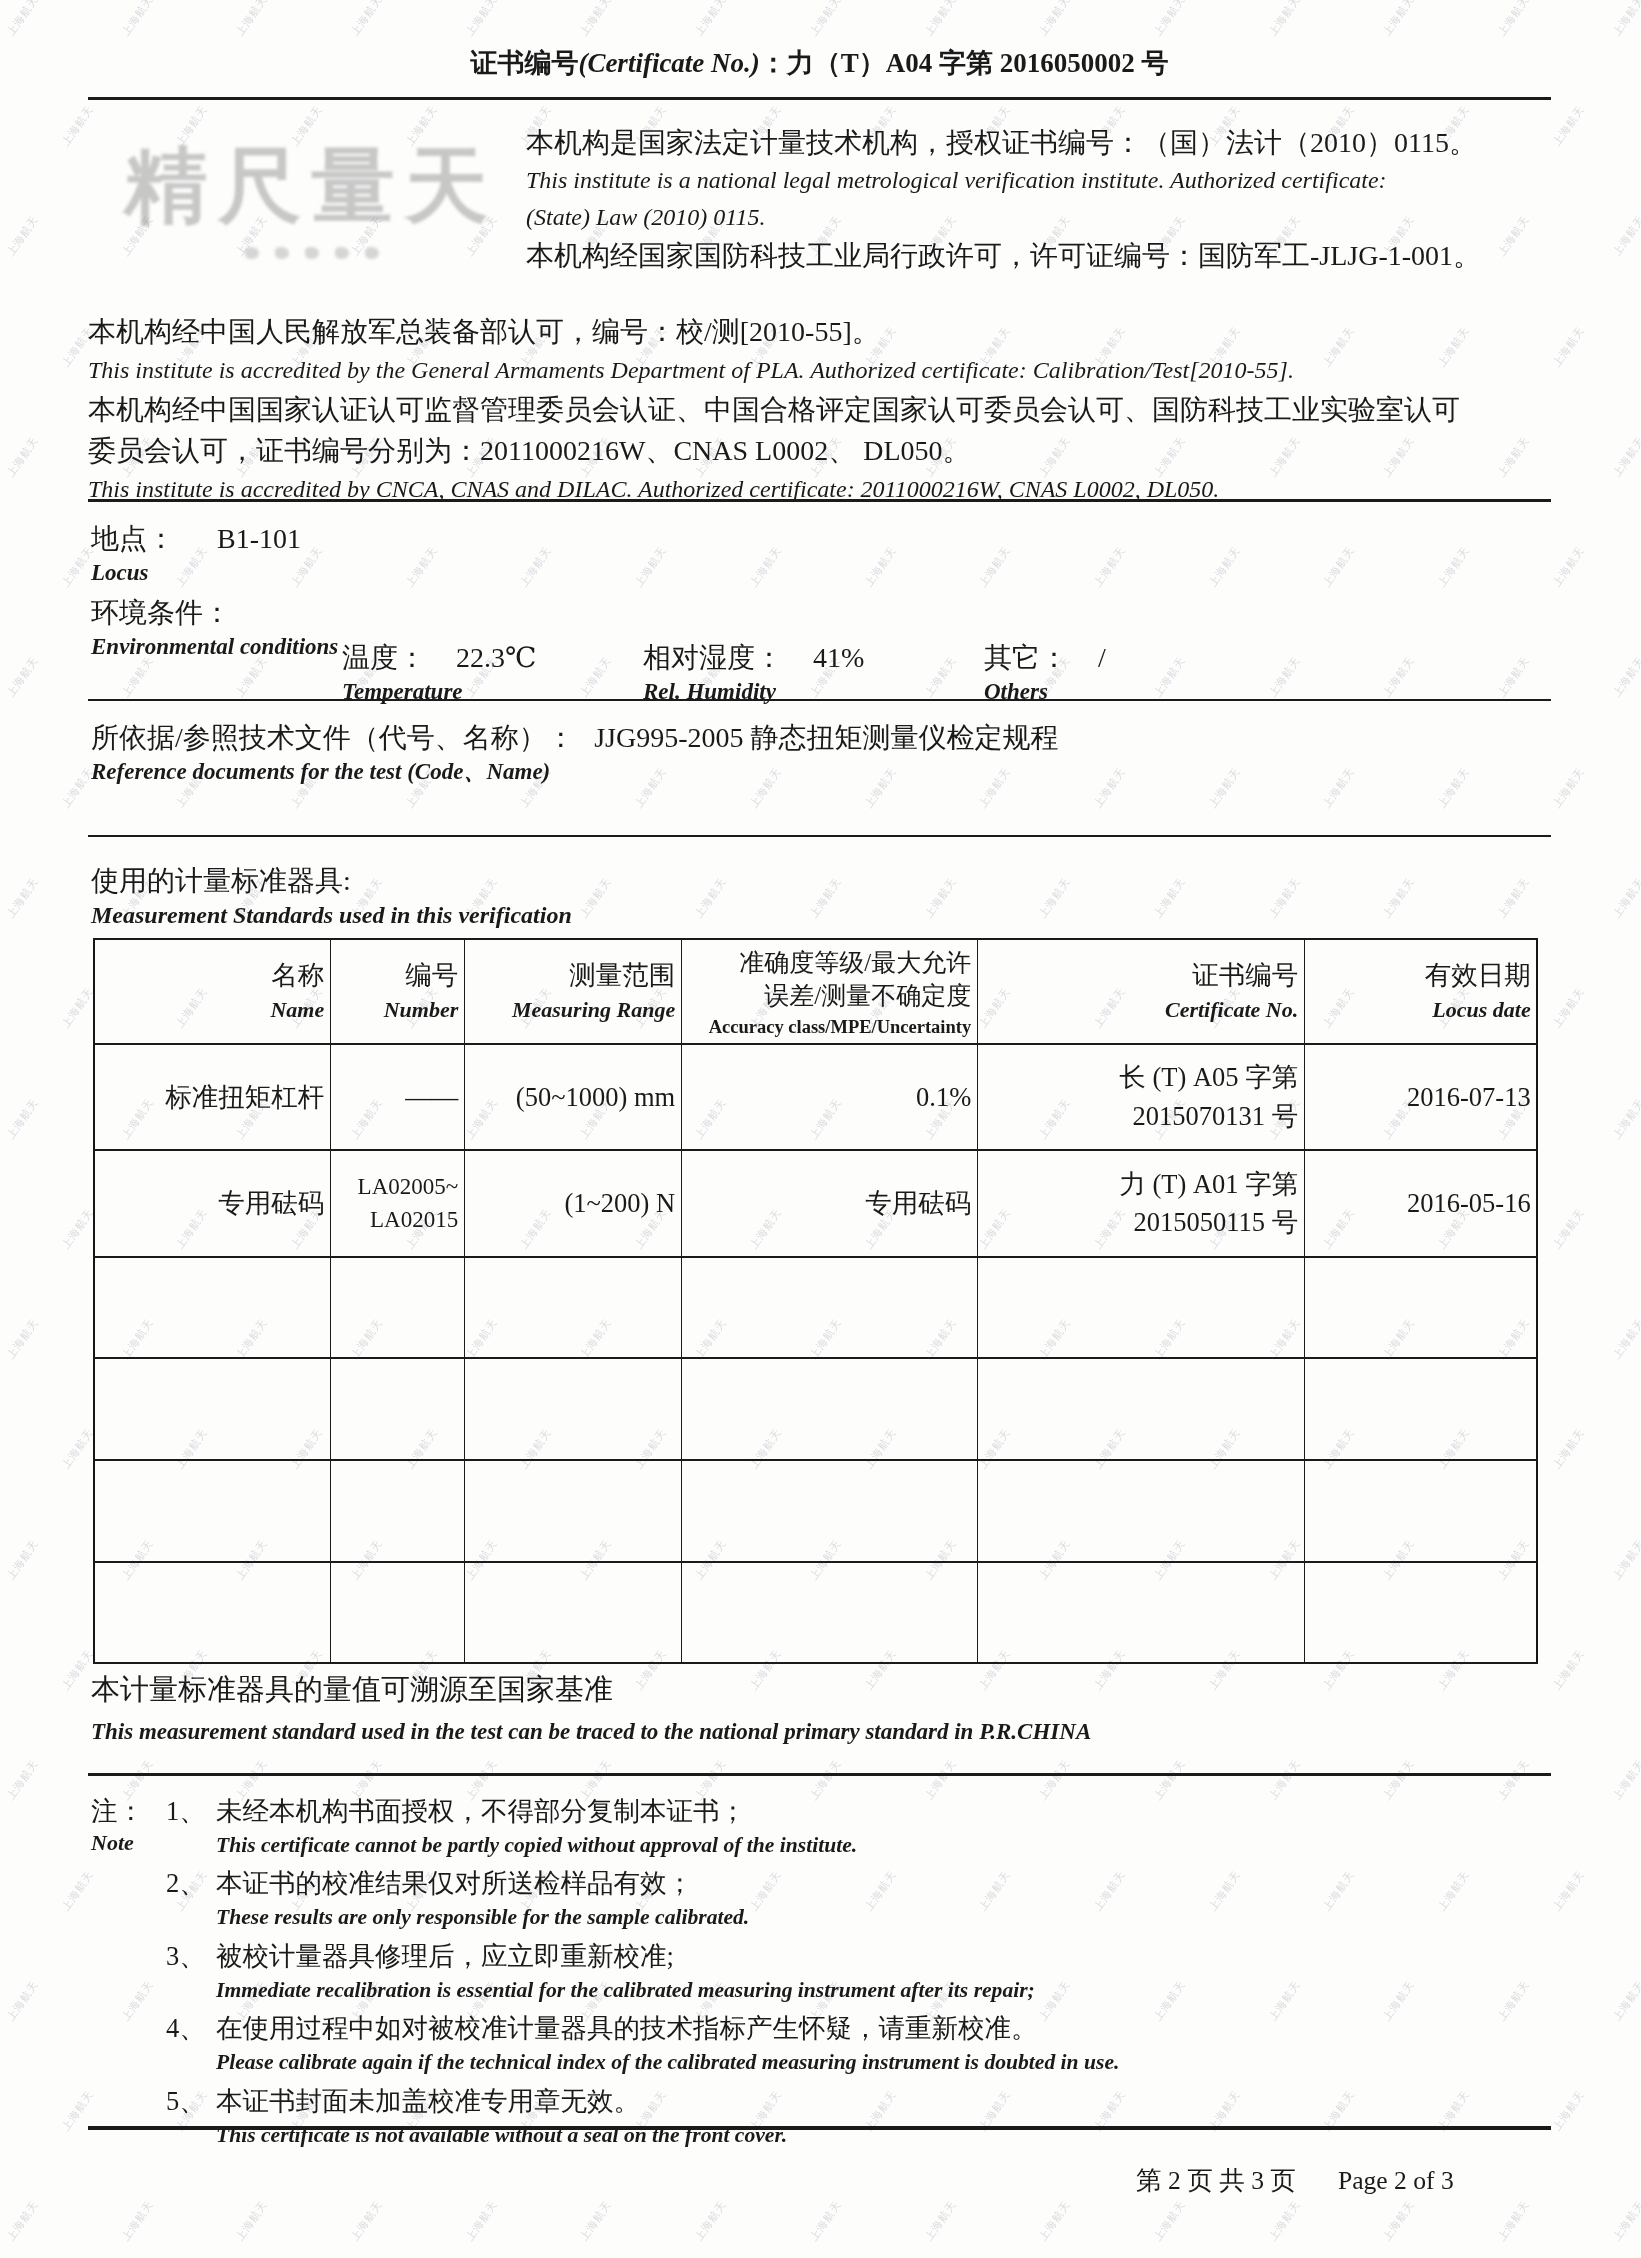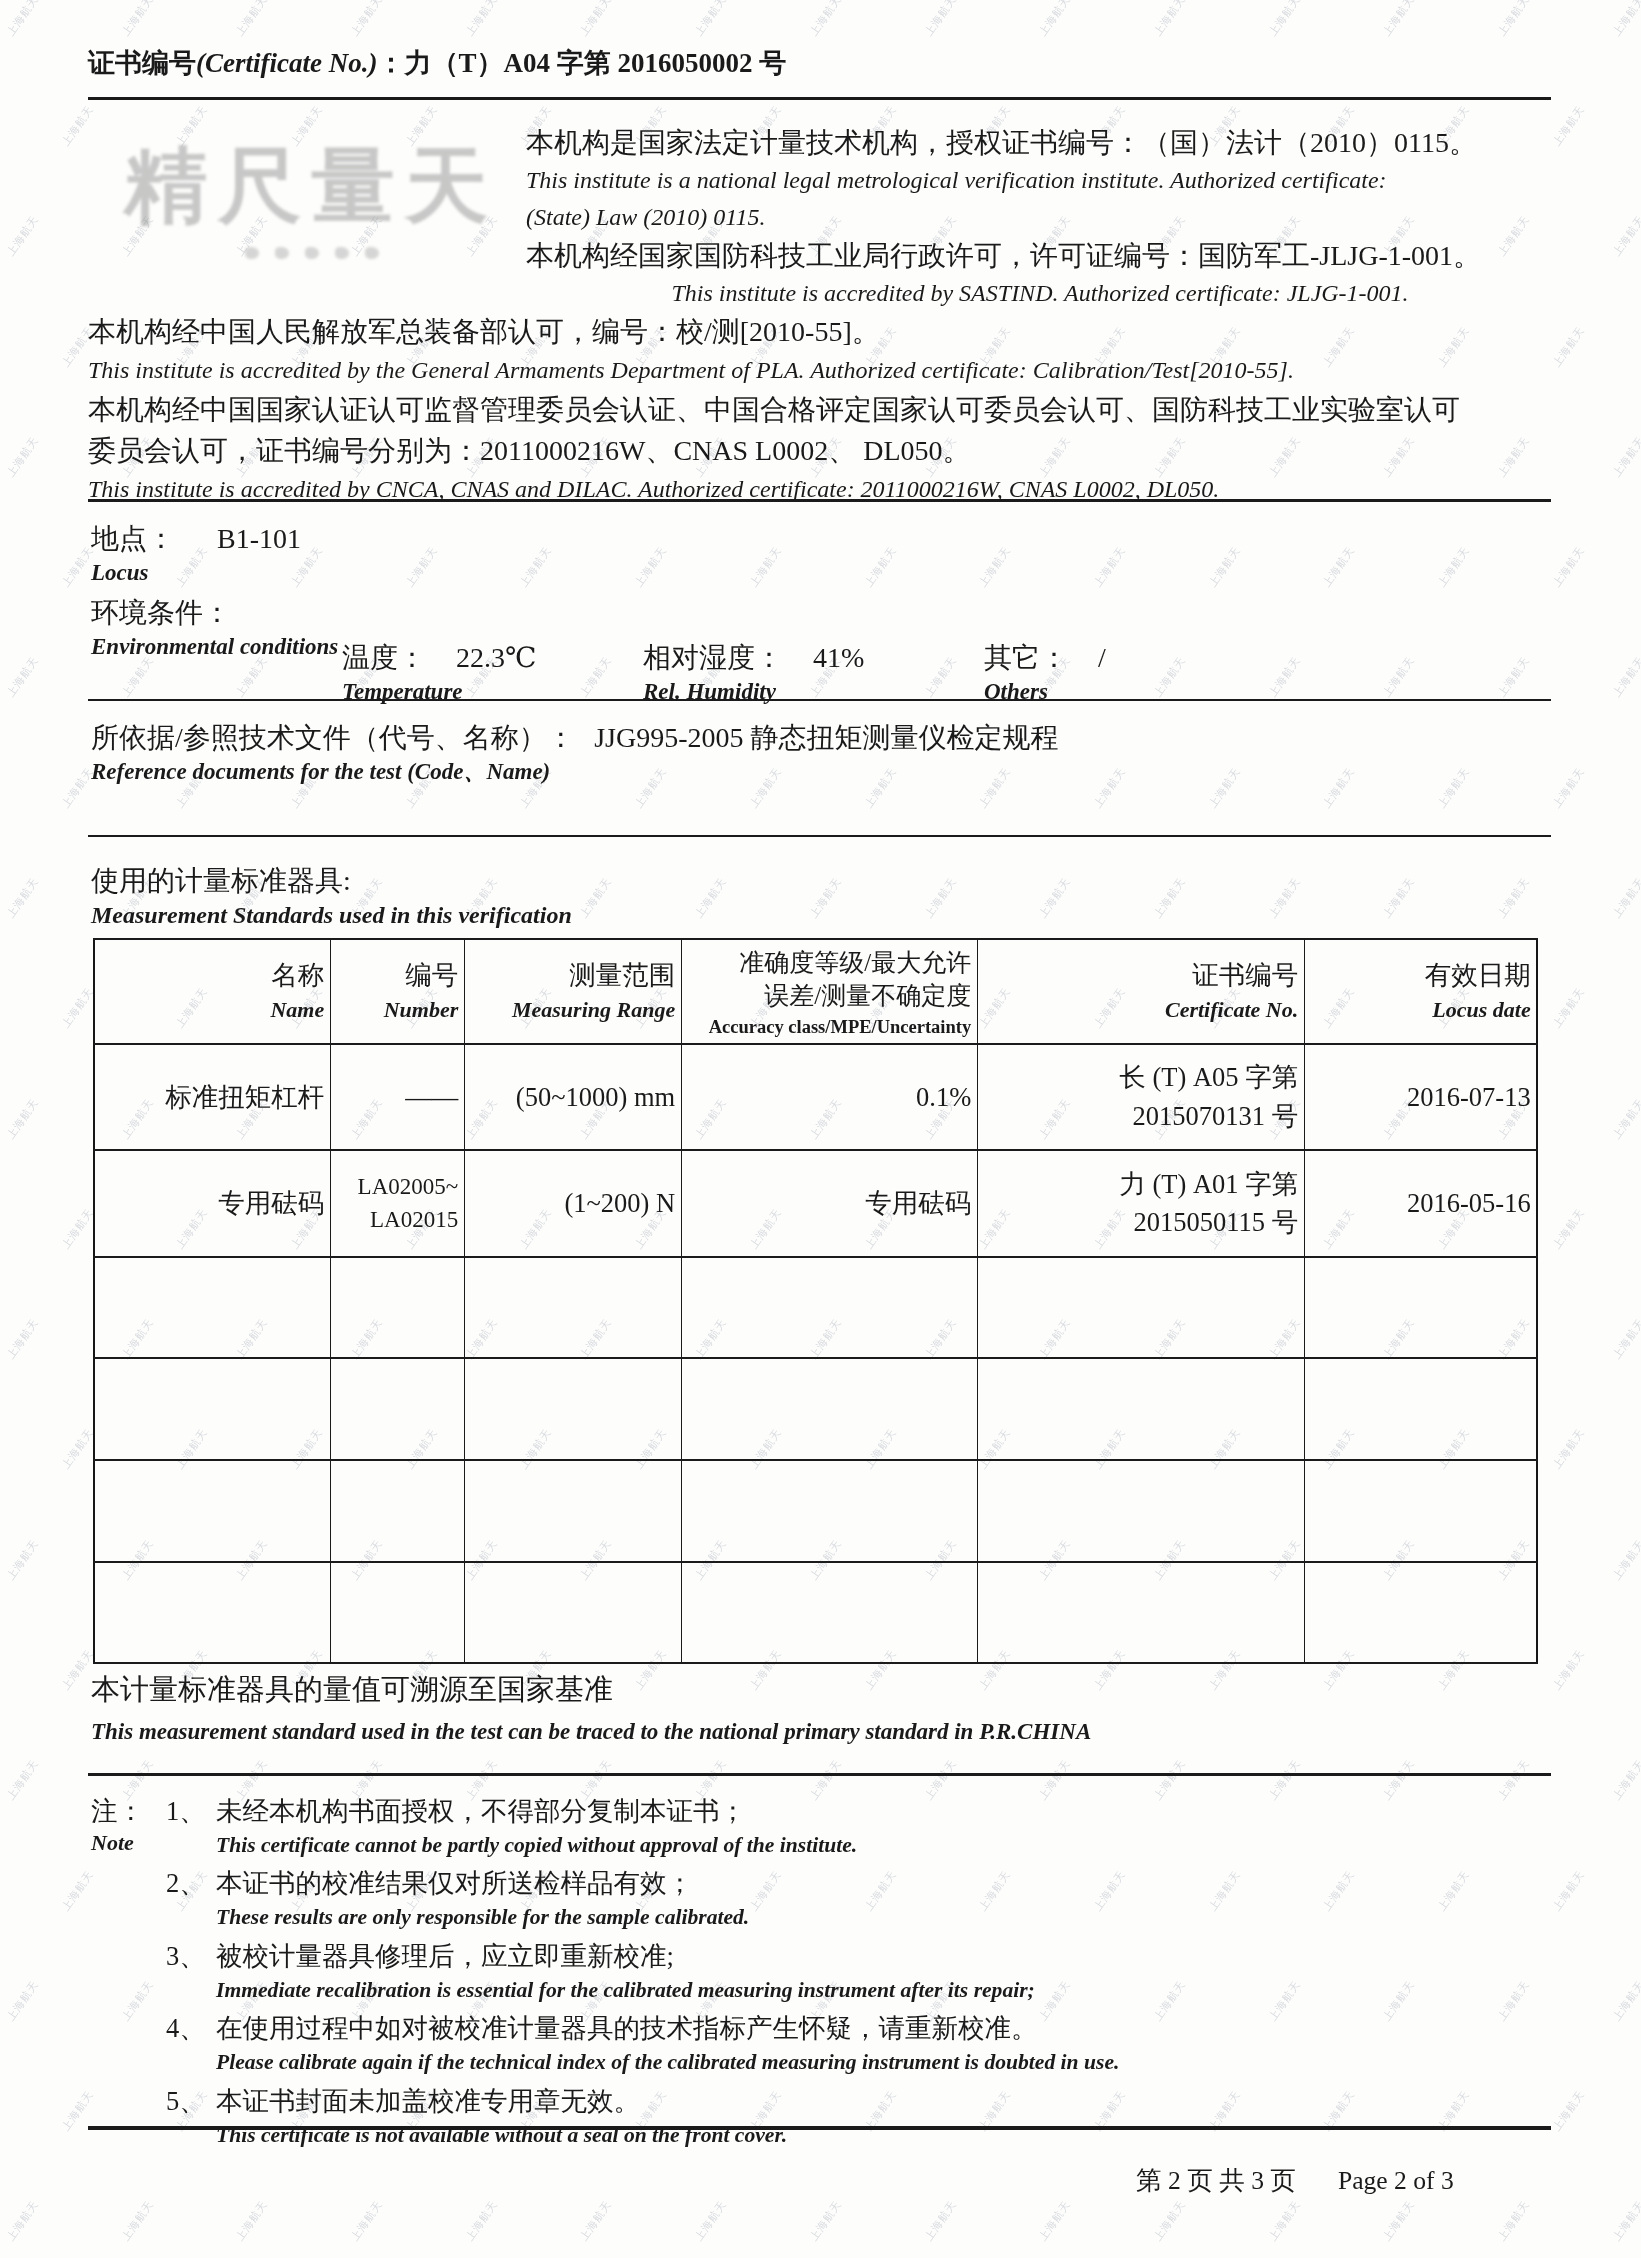--- a/index.html
+++ b/index.html
@@ -26,21 +26,21 @@
   .pre { white-space:pre-line; }
 
   
   .rule { position:absolute; left:88px; width:1463px; border-top:2.6px solid #1b1b1b; }
   .rule.t4 { border-top-width:3.5px; }
   .rule.t5 { border-top-width:4.4px; }
 
   
   .header {
     position:absolute; top:46px; left:88px; width:1463px;
-    text-align:left; font-size:27px; font-weight:bold; line-height:1.3;
+    text-align:center; font-size:27px; font-weight:bold; line-height:1.3;
   }
   .header .hdr-en { font-style:italic; }
 
   
   .stamp { position:absolute; top:131px; left:113px; width:397px; text-align:center; }
   .stamp-main {
     font-size:83px; letter-spacing:10.6px; font-weight:bold;
     color:#909090; opacity:.5; filter:blur(1.4px) contrast(1.1);
     white-space:nowrap;
   }
@@ -436,21 +436,20 @@
     <div class="stamp">
       <div class="stamp-main">精尺量天</div>
       <div class="stamp-sub"><i></i><i></i><i></i><i></i><i></i></div>
     </div>
 
     <div class="intro">
       <div class="cn">本机构是国家法定计量技术机构，授权证书编号：（国）法计（2010）0115。</div>
       <div class="en">This institute is a national legal metrological verification institute.    Authorized certificate:</div>
       <div class="en">(State) Law (2010) 0115.</div>
       <div class="cn">本机构经国家国防科技工业局行政许可，许可证编号：国防军工-JLJG-1-001。</div>
-      <div class="en center">This institute is accredited by SASTIND. Authorized certificate: JLJG-1-001.</div>
     </div>
 
     <div class="accred">
       <div class="cn">本机构经中国人民解放军总装备部认可，编号：校/测[2010-55]。</div>
       <div class="en">This institute is accredited by the General Armaments Department of PLA. Authorized certificate: Calibration/Test[2010-55].</div>
       <div class="cn">本机构经中国国家认证认可监督管理委员会认证、中国合格评定国家认可委员会认可、国防科技工业实验室认可</div>
       <div class="cn">委员会认可，证书编号分别为：2011000216W、CNAS L0002、 DL050。</div>
       <div class="en">This institute is accredited by CNCA, CNAS and DILAC. Authorized certificate: 2011000216W, CNAS L0002, DL050.</div>
     </div>
 

